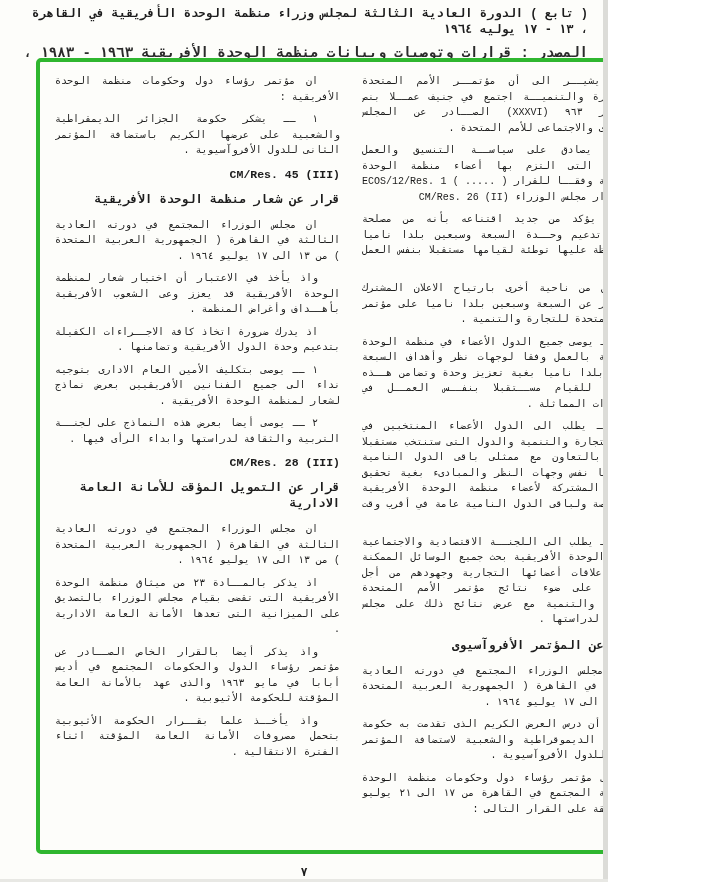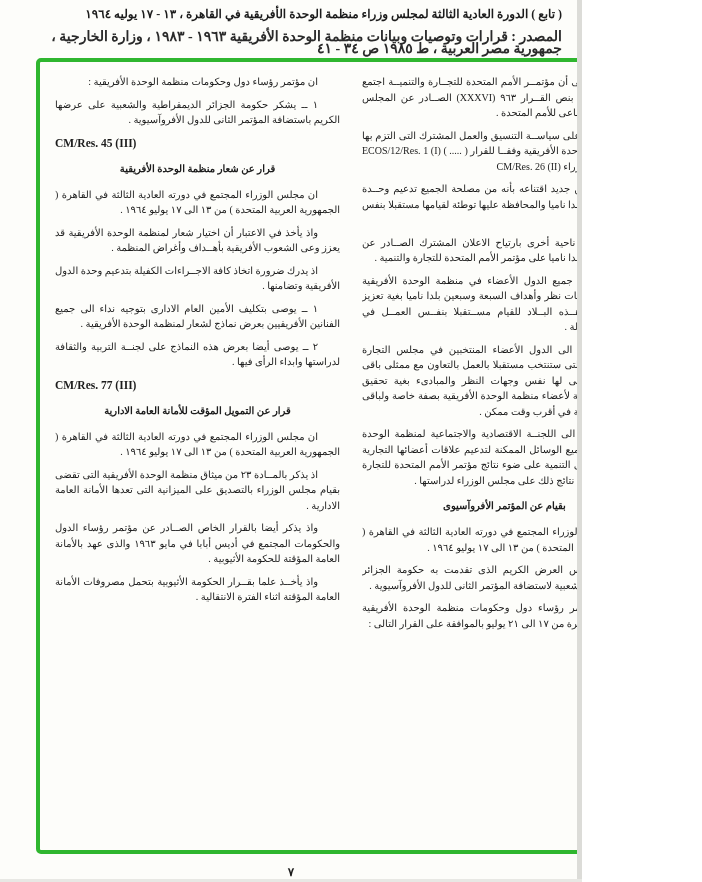--- a/index.html
+++ b/index.html
@@ -1,22 +1,23 @@
 <!DOCTYPE html>
 <html><head>
 <meta charset="utf-8">
 <style>
   html,body{margin:0;padding:0;background:#ffffff;}
   .page{
     position:relative;
     width:582px;height:882px;
     background:#fdfdfa;
-    font-family:Liberation Serif, serif;
+    font-family:Liberation Mono, monospace;
     color:#1c1c1c;
     overflow:hidden;
+    padding-left:26px;
   }
   .scan-edge-right{
     position:absolute;top:0;right:0;width:5px;height:100%;
     background:#dcdcd8;
   }
   .scan-edge-bottom{
     position:absolute;bottom:0;left:0;width:100%;height:3px;
     background:#e8e8e4;
   }
   .header{
@@ -49,30 +50,30 @@
     overflow:hidden;
   }
   .para{
     font-size:10px;
     line-height:15.5px;
     margin:0 0 7px 0;
     text-indent:22px;
     text-align:justify;
   }
   .heading{
-    font-size:10px;
+    font-size:12px;
     font-weight:bold;
-    text-align:center;
+    text-align:right;
     text-indent:0;
     margin:10px 0 10px 0;
     line-height:16px;
   }
   .rescode{
     direction:ltr;
-    text-align:left;
+    text-align:right;
     font-size:11.5px;
     font-weight:bold;
     margin:8px 0 8px 0;
     line-height:15px;
   }
   .page-number{
     position:absolute;bottom:2px;left:0;width:100%;
     text-align:center;
     font-size:12px;font-weight:bold;
   }
@@ -104,21 +105,21 @@
     <div class="column" id="col-left">
         <div class="para">ان مؤتمر رؤساء دول وحكومات منظمة الوحدة الأفريقية :</div>
         <div class="para">١ ــ يشكر حكومة الجزائر الديمقراطية والشعبية على عرضها الكريم باستضافة المؤتمر الثانى للدول الأفروآسيوية .</div>
         <div class="rescode">CM/Res. 45 (III)</div>
         <div class="heading">قرار عن شعار منظمة الوحدة الأفريقية</div>
         <div class="para">ان مجلس الوزراء المجتمع في دورته العادية الثالثة في القاهرة ( الجمهورية العربية المتحدة ) من ١٣ الى ١٧ يوليو ١٩٦٤ .</div>
         <div class="para">واذ يأخذ في الاعتبار أن اختيار شعار لمنظمة الوحدة الأفريقية قد يعزز وعى الشعوب الأفريقية بأهــداف وأغراض المنظمة .</div>
         <div class="para">اذ يدرك ضرورة اتخاذ كافة الاجــراءات الكفيلة بتدعيم وحدة الدول الأفريقية وتضامنها .</div>
         <div class="para">١ ــ يوصى بتكليف الأمين العام الادارى بتوجيه نداء الى جميع الفنانين الأفريقيين بعرض نماذج لشعار لمنظمة الوحدة الأفريقية .</div>
         <div class="para">٢ ــ يوصى أيضا بعرض هذه النماذج على لجنــة التربية والثقافة لدراستها وابداء الرأى فيها .</div>
-        <div class="rescode">CM/Res. 77 (III)</div>
+        <div class="rescode">CM/Res. 28 (III)</div>
         <div class="heading">قرار عن التمويل المؤقت للأمانة العامة الادارية</div>
         <div class="para">ان مجلس الوزراء المجتمع في دورته العادية الثالثة في القاهرة ( الجمهورية العربية المتحدة ) من ١٣ الى ١٧ يوليو ١٩٦٤ .</div>
         <div class="para">اذ يذكر بالمــادة ٢٣ من ميثاق منظمة الوحدة الأفريقية التى تقضى بقيام مجلس الوزراء بالتصديق على الميزانية التى تعدها الأمانة العامة الادارية .</div>
         <div class="para">واذ يذكر أيضا بالقرار الخاص الصــادر عن مؤتمر رؤساء الدول والحكومات المجتمع في أديس أبابا في مايو ١٩٦٣ والذى عهد بالأمانة العامة المؤقتة للحكومة الأثيوبية .</div>
         <div class="para">واذ يأخــذ علما بقــرار الحكومة الأثيوبية بتحمل مصروفات الأمانة العامة المؤقتة اثناء الفترة الانتقالية .</div>
       </div>
   </div>
 
   <div class="page-number">٧</div>
 

